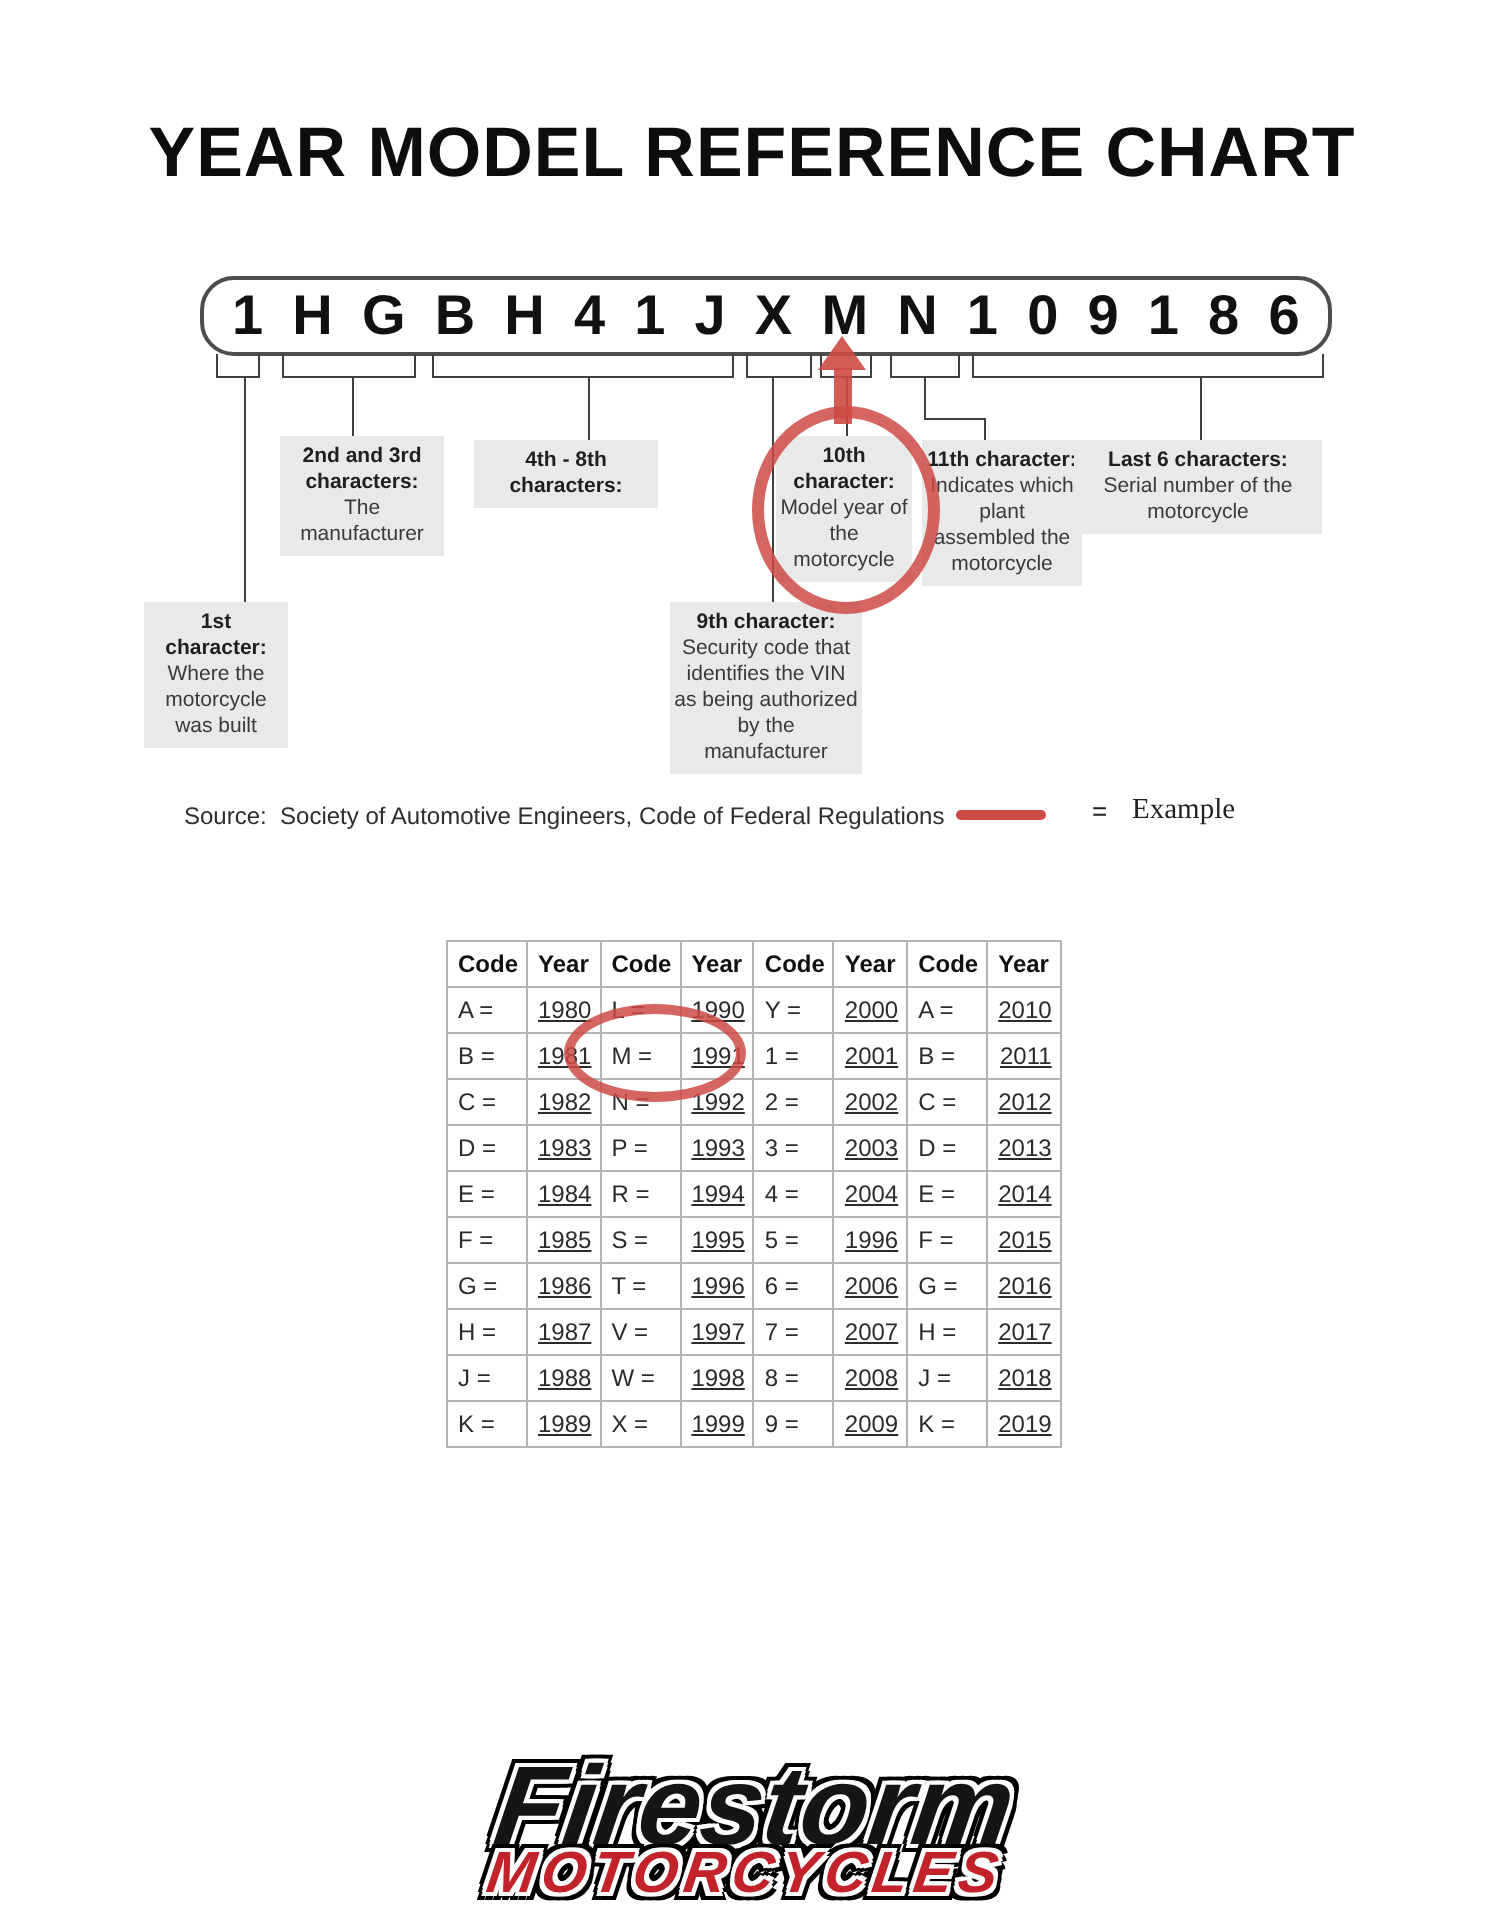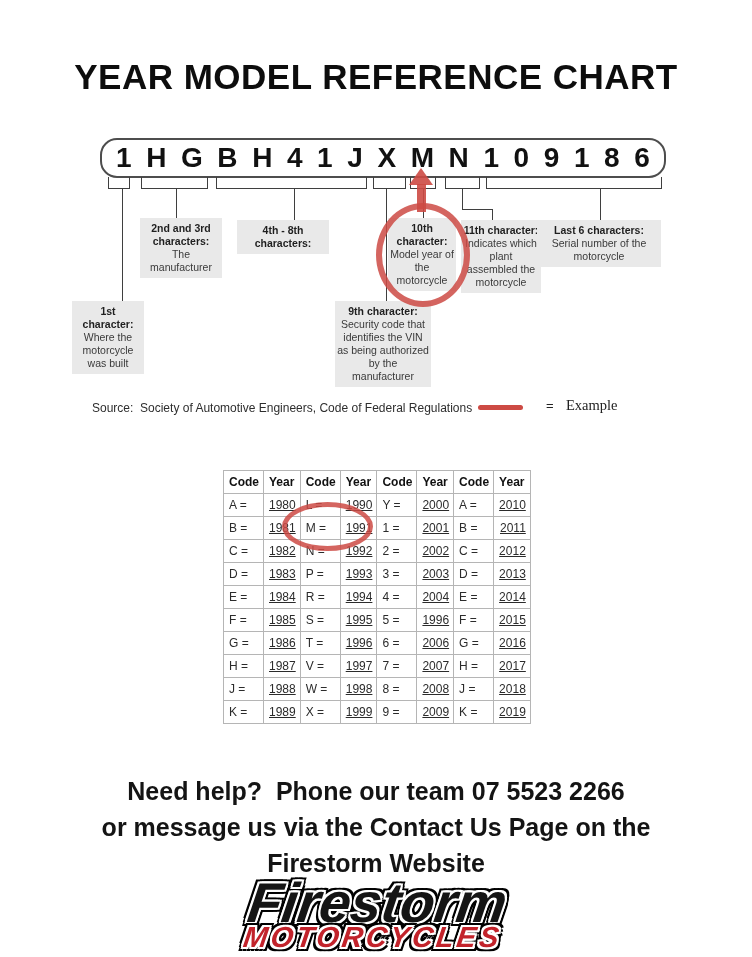--- a/index.html
+++ b/index.html
@@ -272,24 +272,19 @@
           <td class="year">1999</td>
           <td class="code">9 =</td>
           <td class="year">2009</td>
           <td class="code">K =</td>
           <td class="year">2019</td>
         </tr>
       </tbody>
   </table>
   <div class="red-circle" style="left:282px;top:489px;width:91px;height:49px;border-width:5px"></div>
 
-  <div class="help">
-    <div>Need help?  Phone our team 07 5523 2266</div>
-    <div>or message us via the Contact Us Page on the</div>
-    <div>Firestorm Website</div>
-  </div>
 
   <div class="logo">
     <div class="logo-top">Firestorm</div>
     <div class="logo-bottom">MOTORCYCLES</div>
   </div>
 
 </div>
 
 </body></html>

